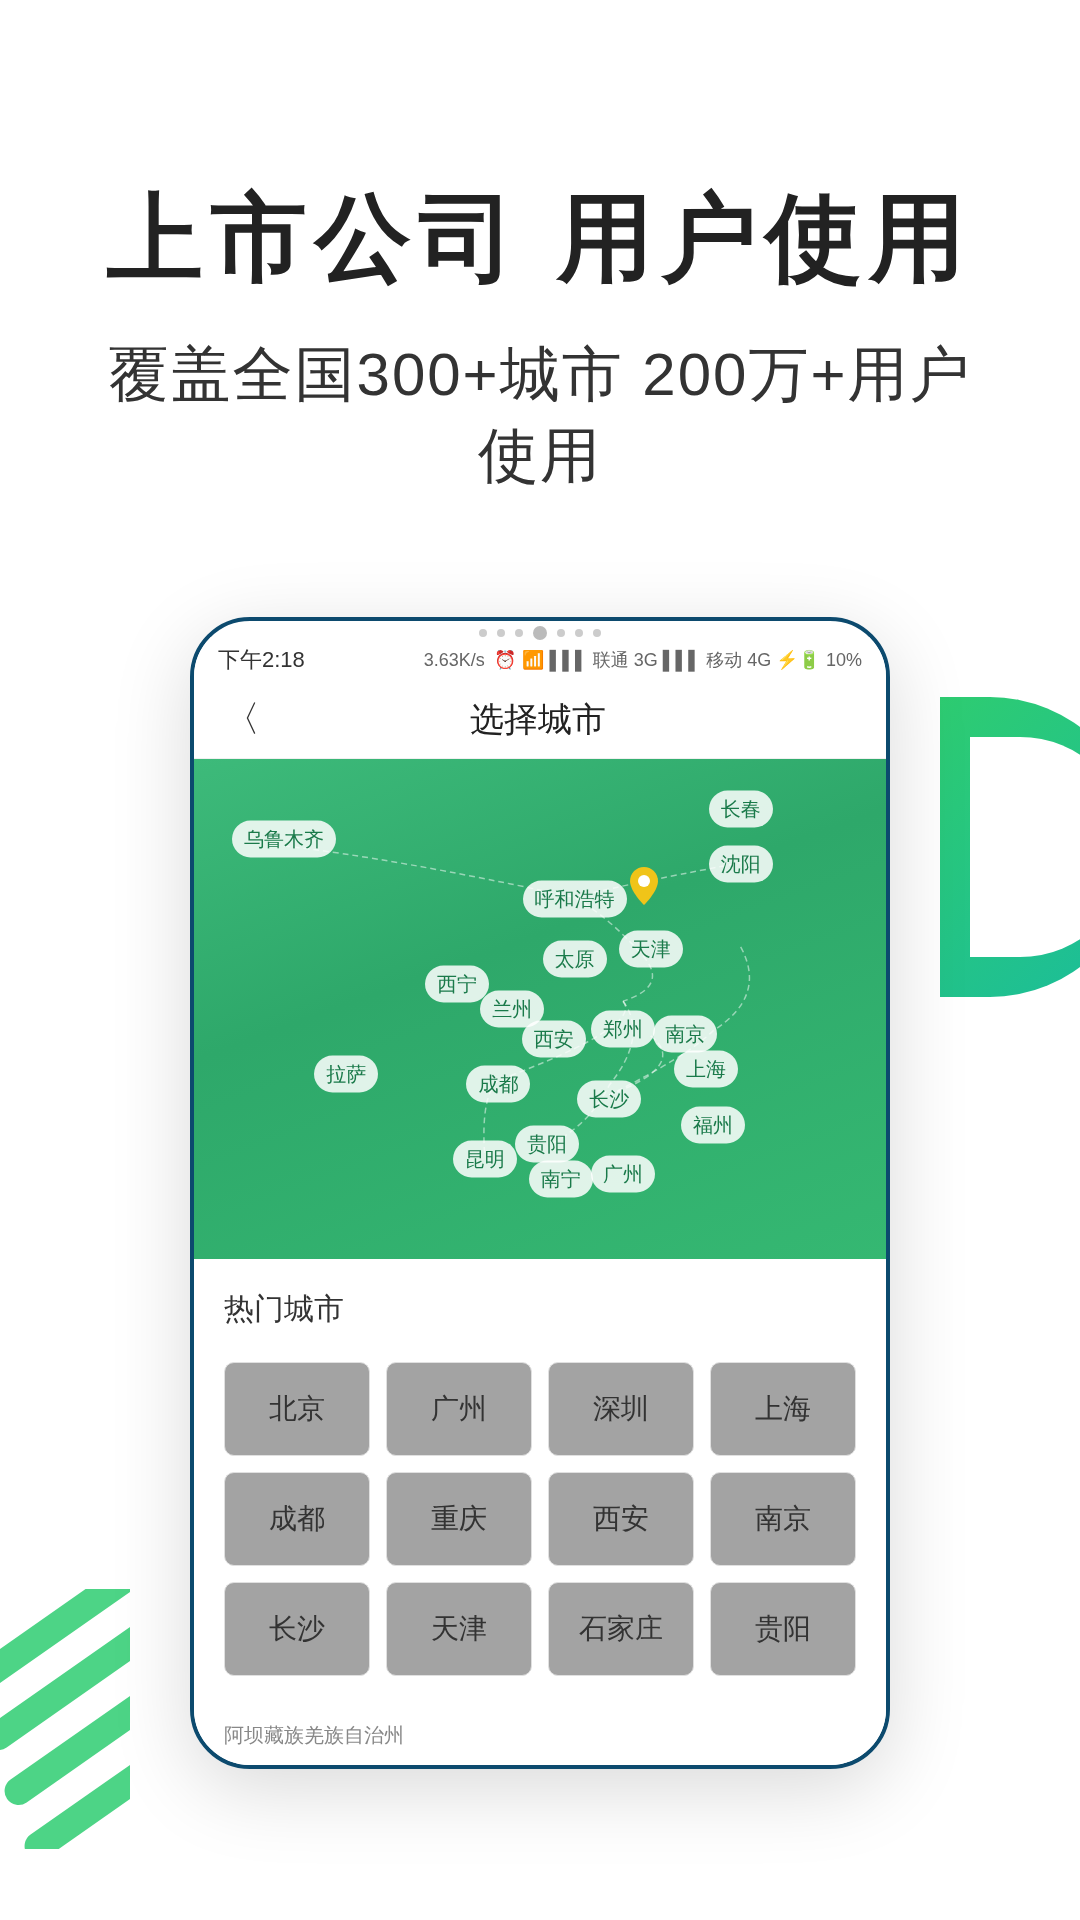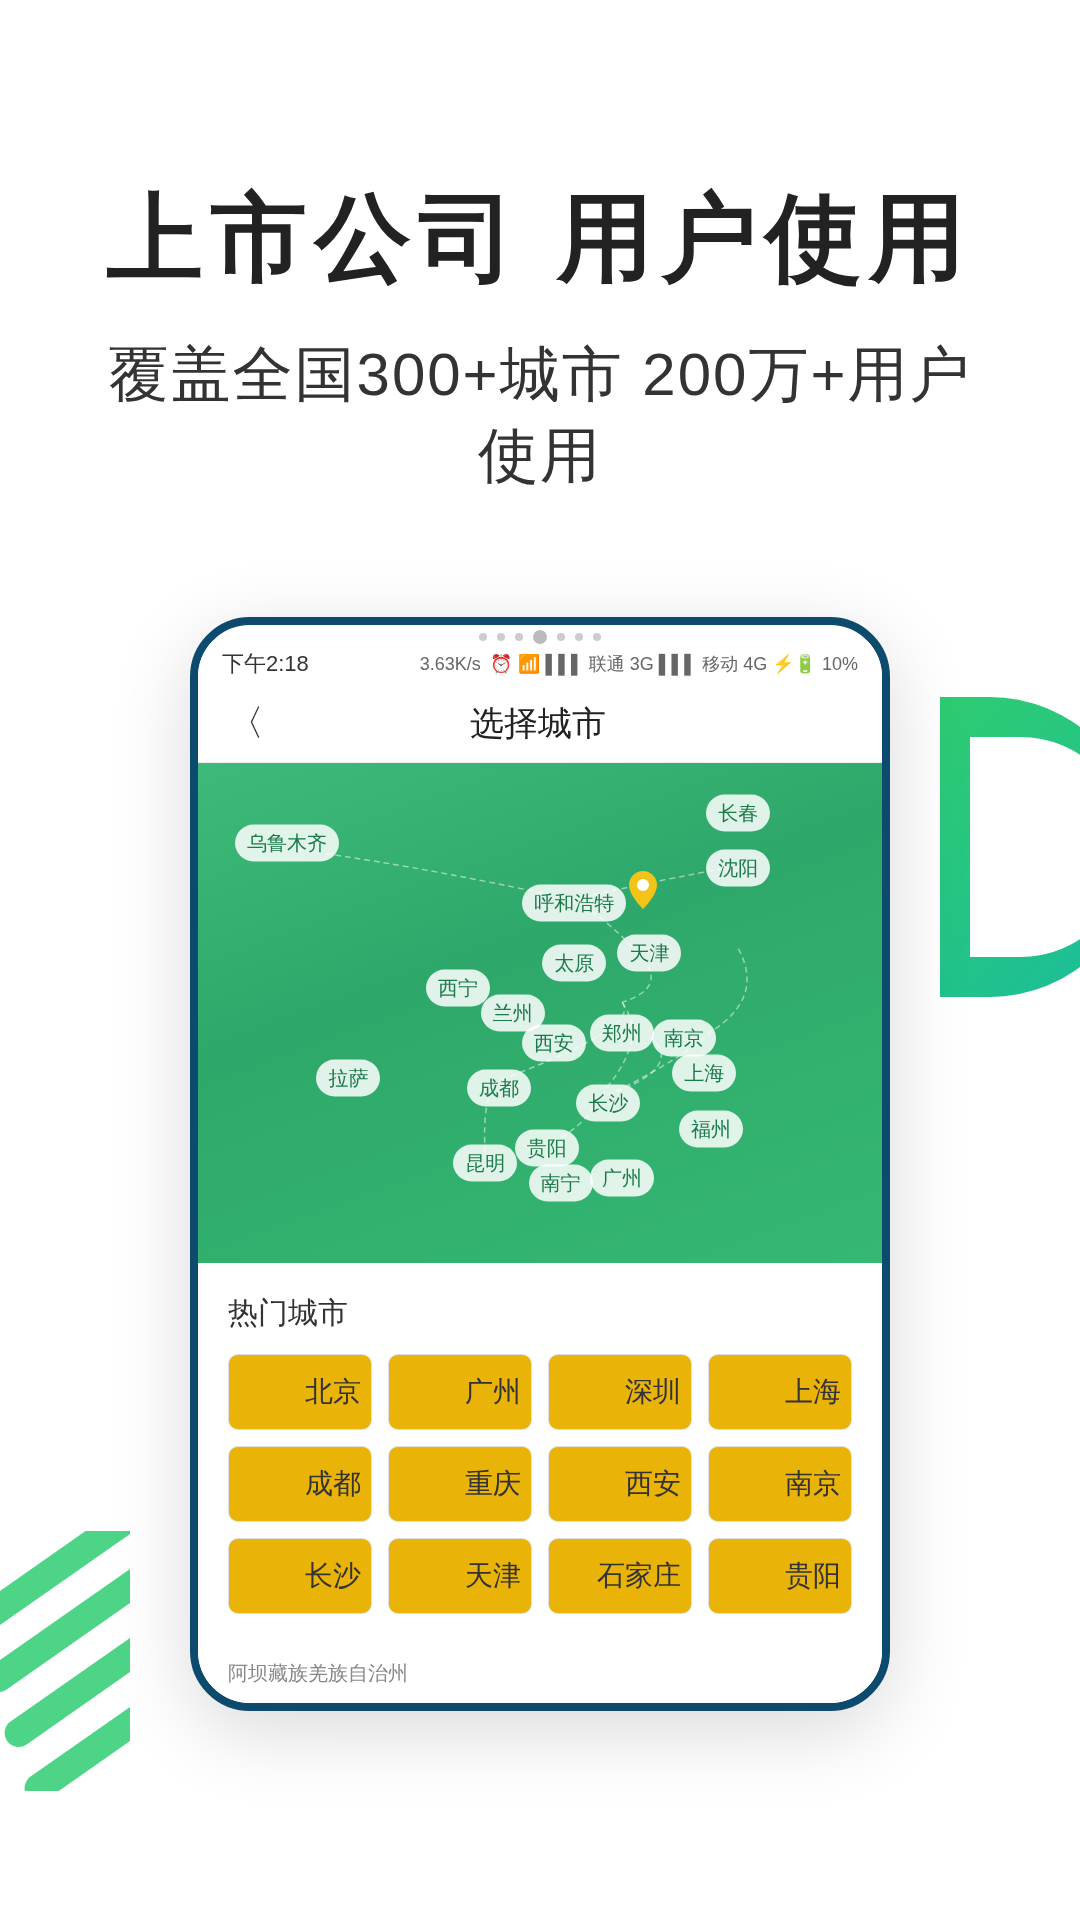--- a/index.html
+++ b/index.html
@@ -84,21 +84,21 @@
 
     
     .phone-frame {
       position: relative;
       z-index: 2;
       width: 700px;
       background: #ffffff;
       border-radius: 60px;
       box-shadow: 0 20px 80px rgba(0,0,0,0.15);
       overflow: hidden;
-      border: 8px solid #0c4a6e;
+      border: 4px solid #0c4a6e;
     }
 
     
     .status-bar {
       background: #ffffff;
       padding: 8px 24px 6px 24px;
       display: flex;
       align-items: center;
       justify-content: space-between;
       font-size: 22px;
@@ -164,36 +164,36 @@
 
     
     .hot-cities {
       background: #ffffff;
       padding: 30px;
     }
     .hot-cities-title {
       font-size: 30px;
       color: #333;
       font-weight: 500;
-      margin-bottom: 20px;
+      margin-bottom: 32px;
     }
     .city-grid {
       display: grid;
       grid-template-columns: repeat(4, 1fr);
       gap: 16px;
     }
     .city-btn {
       border: 1.5px solid #e0e0e0;
       border-radius: 10px;
-      padding: 18px 10px;
-      text-align: right;
+      padding: 27px 10px;
+      text-align: center;
       font-size: 28px;
       color: #333;
       cursor: pointer;
-      background: #eab308;
+      background: #a3a3a3;
     }
 
     
     .footer-text {
       background: #ffffff;
       padding: 16px 30px;
       font-size: 20px;
       color: #888;
     }
 

